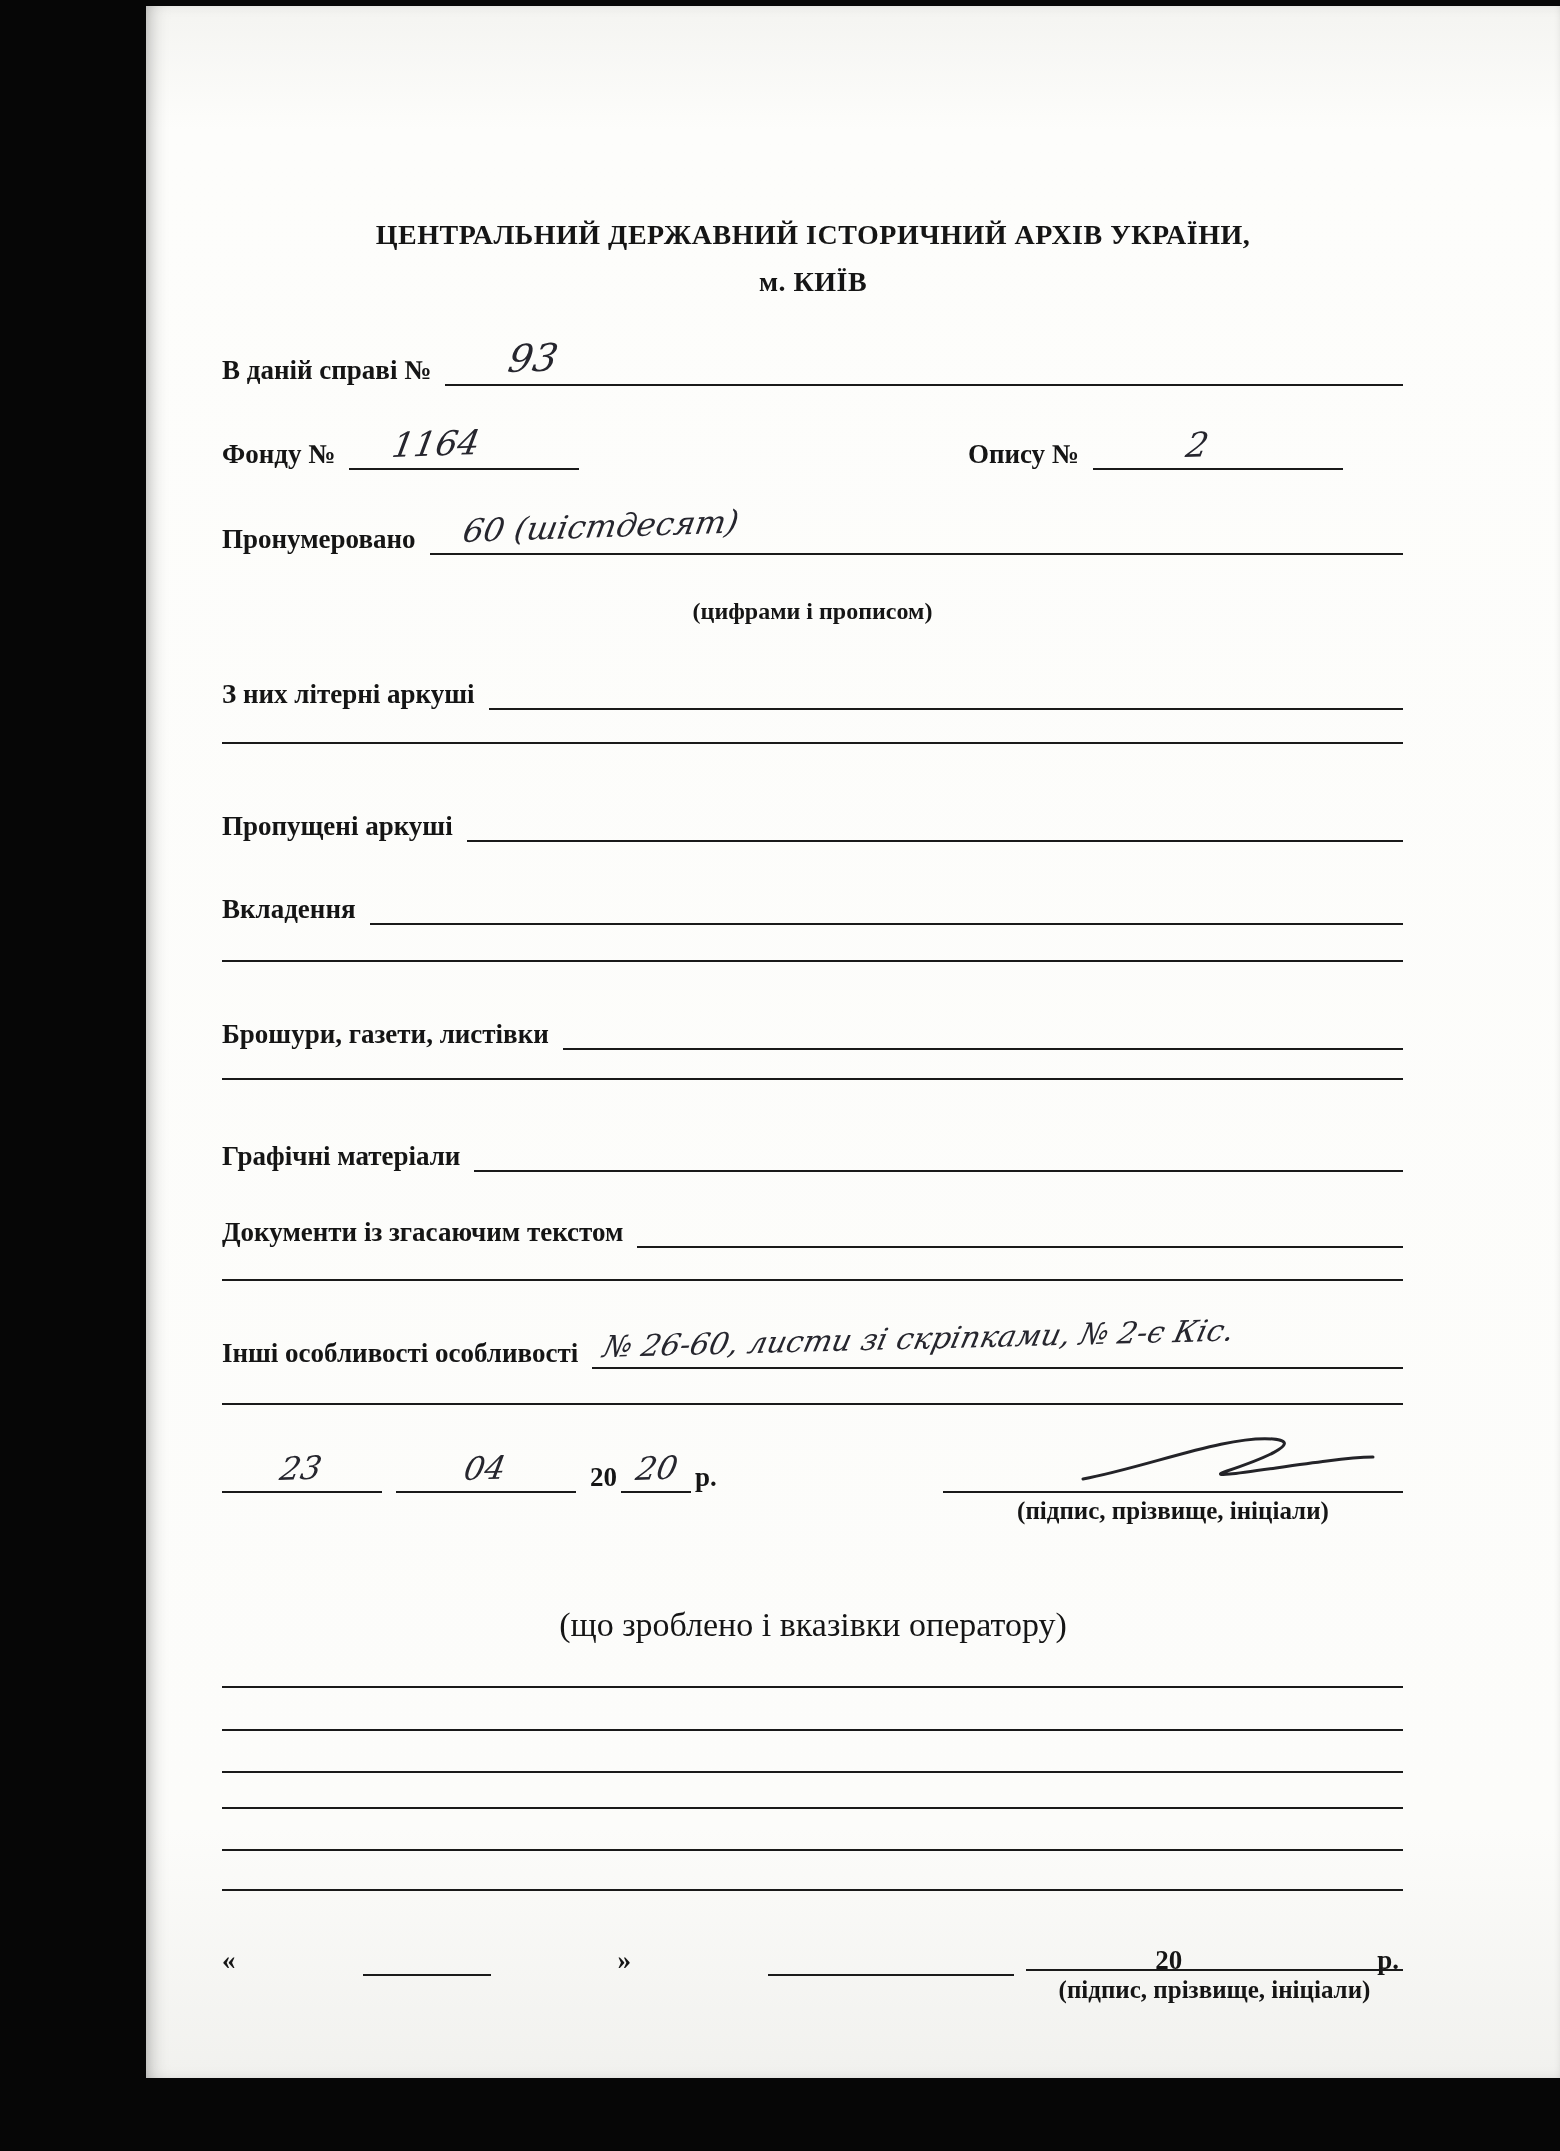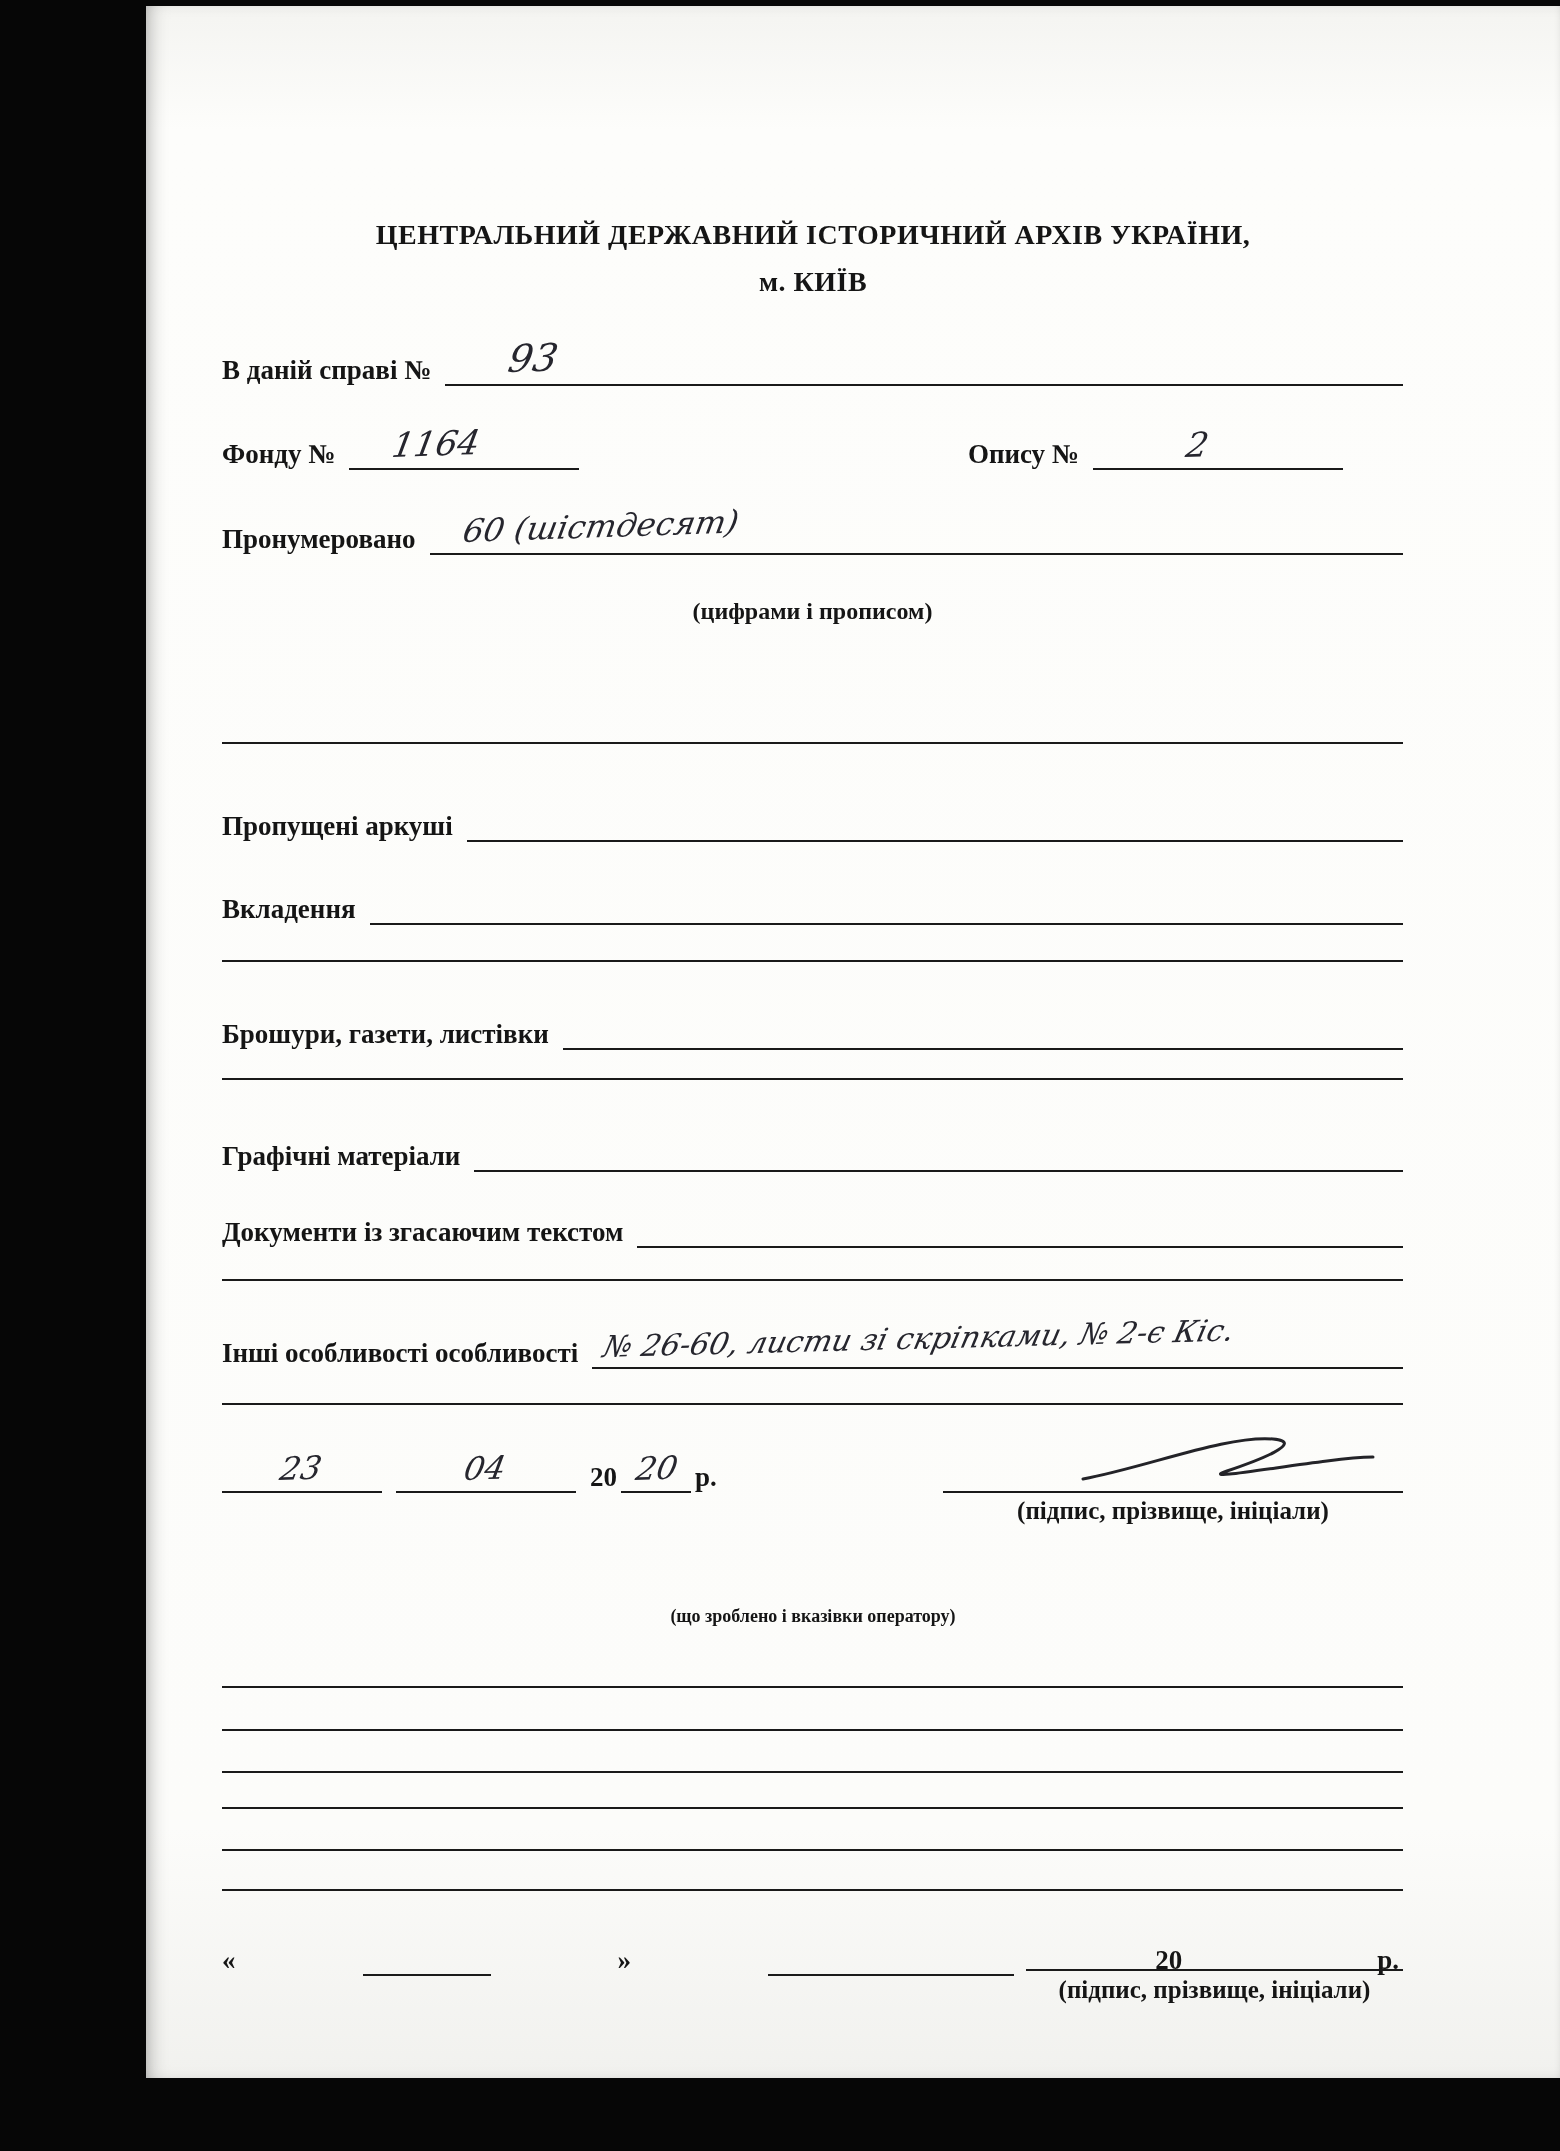--- a/index.html
+++ b/index.html
@@ -29,21 +29,21 @@
   .hr{position:absolute;left:76px;right:157px;border-top:2px solid #1a1a1a;height:0;}
   .hw{
     font-family:"DejaVu Serif",serif;font-style:italic;color:#26262e;
     position:absolute;bottom:3px;white-space:nowrap;
     transform:skewX(-12deg) rotate(-2deg);transform-origin:left bottom;
   }
   .hint{font-weight:bold;font-size:24px;position:absolute;text-align:center;}
   .printed{font-weight:bold;font-size:27px;line-height:1.1;padding:0 4px;}
   .dseg{border-bottom:2px solid #1a1a1a;height:46px;position:relative;display:inline-block;}
   .section-title{position:absolute;left:40px;right:120px;text-align:center;font-weight:bold;font-size:30px;}
-  .section-sub{position:absolute;left:40px;right:120px;text-align:center;font-weight:bold;font-size:18px;}
+  .section-sub{position:absolute;left:40px;right:120px;text-align:center;font-weight:normal;font-size:34px;}
   .sigline{position:relative;border-bottom:2px solid #1a1a1a;height:46px;width:460px;margin-left:auto;}
   .sig-svg{position:absolute;right:26px;bottom:-6px;}
 </style>
 </head>
 <body>
 
 <div class="page">
 
   <div class="title" style="top:213px">ЦЕНТРАЛЬНИЙ ДЕРЖАВНИЙ ІСТОРИЧНИЙ АРХІВ УКРАЇНИ,</div>
   <div class="title" style="top:260px">м. КИЇВ</div>
@@ -69,20 +69,24 @@
 
   <div class="row" style="top:497px">
     <span class="lbl">Пронумеровано</span>
     <span class="fill">
       <span class="hw" style="left:30px;font-size:32px">60 (шістдесят)</span>
     </span>
   </div>
 
   <div class="hint" style="left:76px;right:157px;top:592px">(цифрами і прописом)</div>
 
+  <div class="row" style="top:652px">
+    <span class="lbl">З них літерні аркуші</span>
+    <span class="fill"></span>
+  </div>
   <div class="hr" style="top:736px"></div>
 
   <div class="row" style="top:784px">
     <span class="lbl">Пропущені аркуші</span>
     <span class="fill"></span>
   </div>
 
   <div class="row" style="top:867px">
     <span class="lbl">Вкладення</span>
     <span class="fill"></span>

